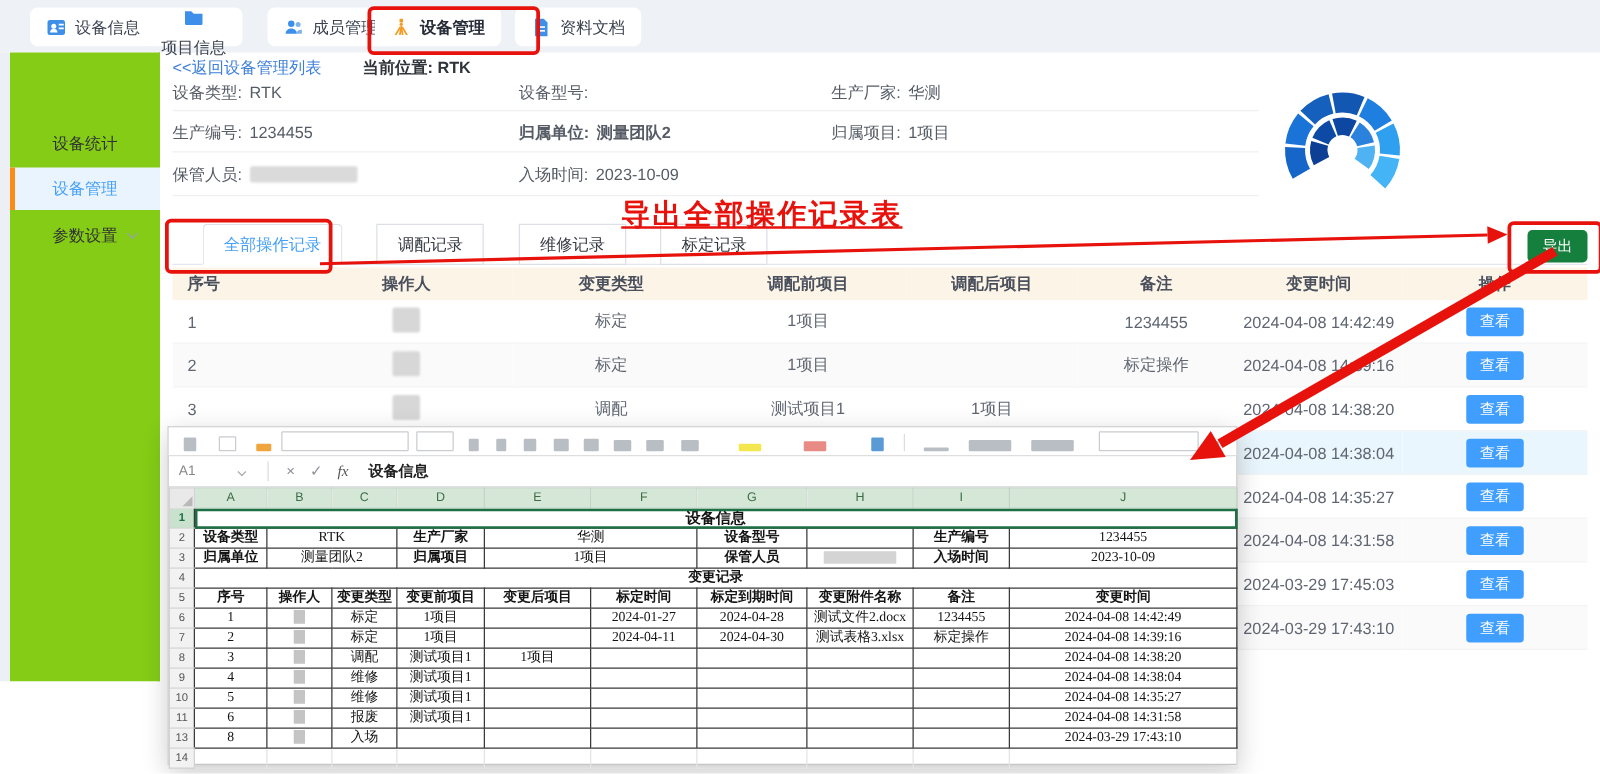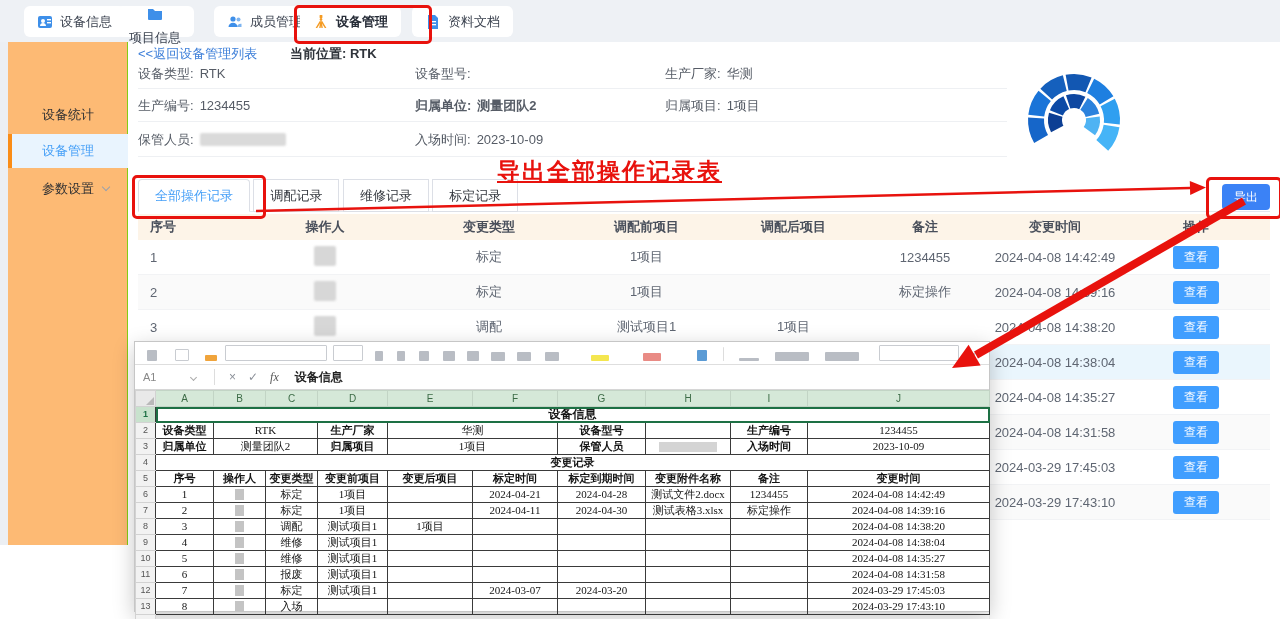--- a/index.html
+++ b/index.html
@@ -6,39 +6,39 @@
   .stage{position:relative;width:1280px;height:619px;overflow:hidden;background:#fff;
          font-family:"Liberation Sans","DejaVu Sans",sans-serif;}
   
   .topbar{position:absolute;left:0;top:0;width:1280px;height:42px;background:#eef1f5;}
   .toptab{position:absolute;top:6px;height:31px;background:#fff;border-radius:6px;
           display:flex;align-items:center;gap:7px;padding:0 13px;font-size:13px;color:#3c4350;cursor:pointer;box-sizing:border-box;}
   .toptab .ticon{width:16px;height:16px;flex:0 0 16px;}
   .toptab.active{font-weight:700;color:#272d38;}
   
   .leftstrip{position:absolute;left:0;top:42px;width:8px;height:503px;background:#eceff3;}
-  .sidebar{position:absolute;left:8px;top:42px;width:120px;height:503px;background:#fdba74;border-right:1px solid #84cc16;box-sizing:border-box;}
+  .sidebar{position:absolute;left:8px;top:42px;width:120px;height:503px;background:#84cc16;border-right:1px solid #84cc16;box-sizing:border-box;}
   .side-item{position:absolute;left:0;width:120px;height:34px;line-height:34px;padding-left:34px;font-size:13px;color:#303133;box-sizing:border-box;cursor:pointer;}
   .side-item.active{background:#e9f4fe;color:#459ff7;}
   .side-item.active::before{content:'';position:absolute;left:0;top:0;width:4px;height:34px;background:#fa8c16;}
   .chev{display:inline-block;border:solid #9aa1ab;border-width:0 1.5px 1.5px 0;padding:2.5px;transform:rotate(45deg);margin-left:9px;vertical-align:3px;}
   
   .back-link{position:absolute;left:138px;top:45px;font-size:13px;color:#3d7fd9;cursor:pointer;}
   .cur-loc{position:absolute;left:290px;top:45px;font-size:13px;color:#2f343b;font-weight:600;}
   .info-cell{position:absolute;font-size:13px;color:#565c66;}
   .info-cell .ilabel{margin-right:6px;}
   .hline{position:absolute;left:138px;width:869px;height:1px;background:#eef0f3;}
   .redact{display:inline-block;width:86px;height:13px;background:#dadada;border-radius:2px;vertical-align:-2px;filter:blur(1px);}
   .logo{position:absolute;left:1022px;top:62px;width:104px;height:104px;}
   
   .rtabs{position:absolute;left:138px;top:179px;width:1132px;height:33px;border-bottom:1px solid #e4e7ed;box-sizing:border-box;}
   .rtab{display:inline-block;height:33px;line-height:32px;padding:0 16px;font-size:13px;color:#34383f;
-        border:1px solid #dcdfe6;margin-right:-1px;background:#fff;box-sizing:border-box;cursor:pointer;}
+        border:1px solid #dcdfe6;margin-right:-1px;background:#fff;box-sizing:border-box;cursor:pointer;margin-left:24px;}
   .rtab.active{color:#459ff7;border-bottom-color:#fff;border-radius:4px 4px 0 0;position:relative;z-index:1;}
-  .export-btn{position:absolute;left:1222px;top:184px;width:48px;height:26px;background:#3b82f6;color:#fff;
+  .export-btn{position:absolute;left:1222px;top:184px;width:48px;height:26px;background:#15803d;color:#fff;
         font-size:12px;border:none;border-radius:4px;text-align:center;line-height:26px;cursor:pointer;padding:0;}
   
   .app-table{position:absolute;left:138px;top:214px;width:1132px;border-collapse:collapse;table-layout:fixed;
         font-size:13px;color:#5f6672;}
   .app-table th{height:26px;background:#fdf4e8;font-weight:600;color:#494f5b;text-align:center;font-size:13px;padding:0;}
   .app-table td{height:34px;text-align:center;border-bottom:1px solid #f2f3f5;padding:0;overflow:hidden;white-space:nowrap;}
   .app-table th.seq,.app-table td.seq{text-align:left;padding-left:12px;}
   .app-table tr.stripe td{background:#fafafa;}
   .app-table tr.highlight td{background:#eaf6fd;}
   .view-btn{display:inline-block;background:#409eff;color:#fff;font-size:12px;padding:3px 11px;border-radius:3px;border:none;cursor:pointer;}
@@ -401,21 +401,21 @@
       </tbody>
         <tbody>
 
           <tr>
             <td class="rn">6</td>
             <td class="c">1</td>
             <td class="c"><span class="xblob"></span></td>
             <td class="c">标定</td>
             <td class="c">1项目</td>
             <td class="c"></td>
-            <td class="c">2024-04-21</td>
+            <td class="c">2024-01-27</td>
             <td class="c">2024-04-28</td>
             <td class="c">测试文件2.docx</td>
             <td class="c">1234455</td>
             <td class="c">2024-04-08 14:42:49</td>
           </tr>
 
           <tr>
             <td class="rn">7</td>
             <td class="c">2</td>
             <td class="c"><span class="xblob"></span></td>
@@ -478,33 +478,20 @@
             <td class="c">报废</td>
             <td class="c">测试项目1</td>
             <td class="c"></td>
             <td class="c"></td>
             <td class="c"></td>
             <td class="c"></td>
             <td class="c"></td>
             <td class="c">2024-04-08 14:31:58</td>
           </tr>
 
-          <tr>
-            <td class="rn">12</td>
-            <td class="c">7</td>
-            <td class="c"><span class="xblob"></span></td>
-            <td class="c">标定</td>
-            <td class="c">测试项目1</td>
-            <td class="c"></td>
-            <td class="c">2024-03-07</td>
-            <td class="c">2024-03-20</td>
-            <td class="c"></td>
-            <td class="c"></td>
-            <td class="c">2024-03-29 17:45:03</td>
-          </tr>
 
           <tr>
             <td class="rn">13</td>
             <td class="c">8</td>
             <td class="c"><span class="xblob"></span></td>
             <td class="c">入场</td>
             <td class="c"></td>
             <td class="c"></td>
             <td class="c"></td>
             <td class="c"></td>

